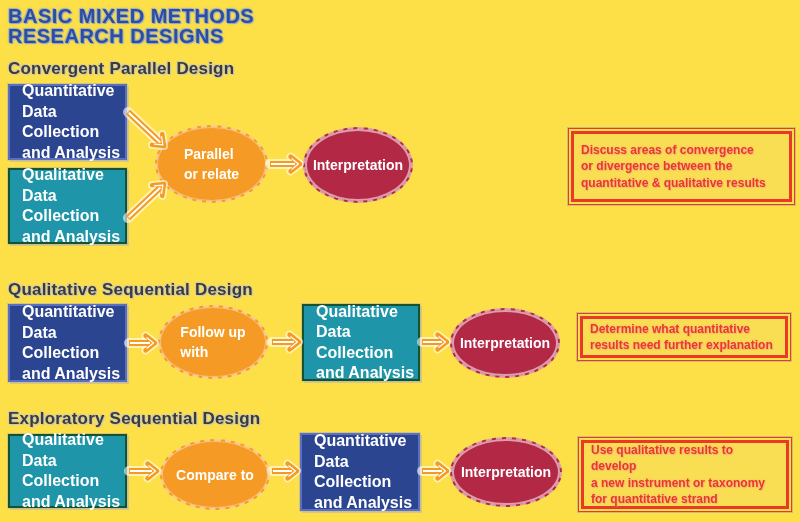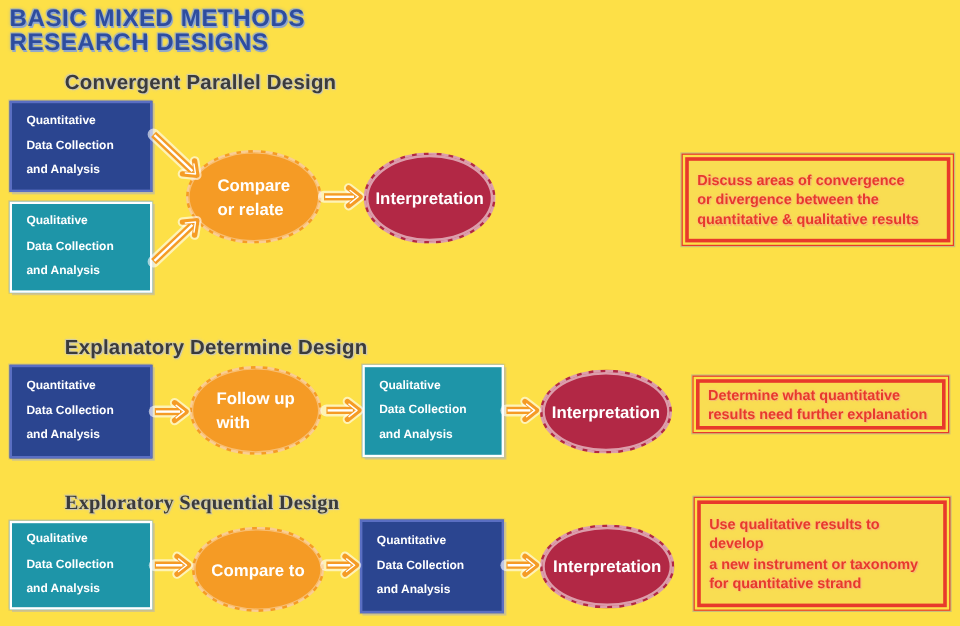--- a/index.html
+++ b/index.html
@@ -11,33 +11,32 @@
   .title{
     position:absolute;left:8px;top:6px;
     font-size:20px;line-height:20px;font-weight:800;letter-spacing:.5px;
     color:#2e4d9e;white-space:pre-line;
     text-shadow:1px 1px 0 rgba(130,160,220,.85),-1px -1px 0 rgba(130,160,220,.6),0 0 3px rgba(130,160,220,.9);
   }
   .heading{
     position:absolute;left:8px;
     font-size:17px;font-weight:700;color:#3b3b3b;letter-spacing:.2px;
     text-shadow:0 0 3px rgba(205,205,205,.95),1px 1px 0 rgba(190,190,190,.8),-1px -1px 0 rgba(190,190,190,.6);
-    margin-left:46px;
   }
   .box{
     position:absolute;box-sizing:border-box;display:flex;align-items:center;
-    padding-left:12px;color:#fff;font-weight:700;font-size:10px;line-height:20.5px;
+    padding-left:12px;color:#fff;font-weight:700;font-size:16px;line-height:20.5px;
     white-space:pre-line;
   }
   .box-navy{
     background:#2b4590;border:2px solid #5a6ec2;
     box-shadow:2px 2px 0 rgba(178,178,185,.55),-1px -1px 0 rgba(178,178,185,.35),0 0 0 1px rgba(150,150,160,.25);
   }
   .box-teal{
-    background:#1e95a8;border:2px solid #ffffff;
+    background:#1e95a8;border:2px solid #14532d;
     box-shadow:2px 2px 0 rgba(178,178,185,.55),-1px -1px 0 rgba(178,178,185,.35),0 0 0 1px rgba(150,150,160,.25);
   }
   .ellipse{
     position:absolute;box-sizing:border-box;border-radius:50%;
     display:flex;align-items:center;justify-content:center;
     color:#fff;font-weight:700;font-size:14px;line-height:20px;
     white-space:pre-line;text-align:left;
   }
   .ellipse-orange{
     background:#f59b25;border:2px dashed rgba(255,255,255,.5);
@@ -68,54 +67,54 @@
   <div class="title">BASIC MIXED METHODS
 RESEARCH DESIGNS</div>
 
   <div class="heading" style="top:59px;">Convergent Parallel Design</div>
   <div class="box box-navy" style="left:8px;top:84px;width:119px;height:76px;">Quantitative
 Data Collection
 and Analysis</div>
   <div class="box box-teal" style="left:8px;top:168px;width:119px;height:76px;">Qualitative
 Data Collection
 and Analysis</div>
-  <div class="ellipse ellipse-orange" style="left:155px;top:125px;width:113px;height:78px;">Compare
+  <div class="ellipse ellipse-orange" style="left:155px;top:125px;width:113px;height:78px;">Parallel
 or relate</div>
   <div class="ellipse ellipse-crimson" style="left:303px;top:127px;width:110px;height:76px;">Interpretation</div>
   <div class="callout" style="left:568px;top:128px;width:227px;height:77px;">
     <div class="callout-inner">Discuss areas of convergence
 or divergence between the
 quantitative &amp; qualitative results</div>
   </div>
 
-  <div class="heading" style="top:280px;">Explanatory Determine Design</div>
+  <div class="heading" style="top:280px;">Qualitative Sequential Design</div>
   <div class="box box-navy" style="left:8px;top:304px;width:119px;height:78px;">Quantitative
 Data Collection
 and Analysis</div>
   <div class="ellipse ellipse-orange" style="left:158px;top:305px;width:110px;height:74px;">Follow up
 with</div>
   <div class="box box-teal" style="left:302px;top:304px;width:118px;height:77px;">Qualitative
 Data Collection
 and Analysis</div>
   <div class="ellipse ellipse-crimson" style="left:450px;top:308px;width:110px;height:70px;">Interpretation</div>
   <div class="callout" style="left:577px;top:313px;width:214px;height:48px;">
     <div class="callout-inner">Determine what quantitative
 results need further explanation</div>
   </div>
 
-  <div class="heading" style="top:409px;font-family:Liberation Serif, serif;">Exploratory Sequential Design</div>
+  <div class="heading" style="top:409px;">Exploratory Sequential Design</div>
   <div class="box box-teal" style="left:8px;top:434px;width:119px;height:74px;">Qualitative
 Data Collection
 and Analysis</div>
   <div class="ellipse ellipse-orange" style="left:160px;top:439px;width:110px;height:71px;">Compare to</div>
   <div class="box box-navy" style="left:300px;top:433px;width:120px;height:78px;">Quantitative
 Data Collection
 and Analysis</div>
   <div class="ellipse ellipse-crimson" style="left:450px;top:437px;width:112px;height:70px;">Interpretation</div>
-  <div class="callout" style="left:578px;top:414px;width:214px;height:95px;">
+  <div class="callout" style="left:578px;top:437px;width:214px;height:75px;">
     <div class="callout-inner">Use qualitative results to develop
 a new instrument or taxonomy
 for quantitative strand</div>
   </div>
 
   <svg id="arrows" width="800" height="522">
       <line x1="128" y1="112" x2="161.09194738980074" y2="143.25350586814514" stroke="rgba(255,255,255,0.6)" stroke-width="10" stroke-linecap="round"></line>
       <polyline points="162.1980017008997,134.13607138718208 164,146 152.05253792575354,144.87832714910155" fill="none" stroke="rgba(255,255,255,0.6)" stroke-width="8" stroke-linecap="round" stroke-linejoin="round"></polyline>
       <line x1="128" y1="112" x2="161.09194738980074" y2="143.25350586814514" stroke="#f59b25" stroke-width="6" stroke-linecap="butt"></line>
       <polyline points="162.1980017008997,134.13607138718208 164,146 152.05253792575354,144.87832714910155" fill="none" stroke="#f59b25" stroke-width="4.5" stroke-linecap="round" stroke-linejoin="round"></polyline>

